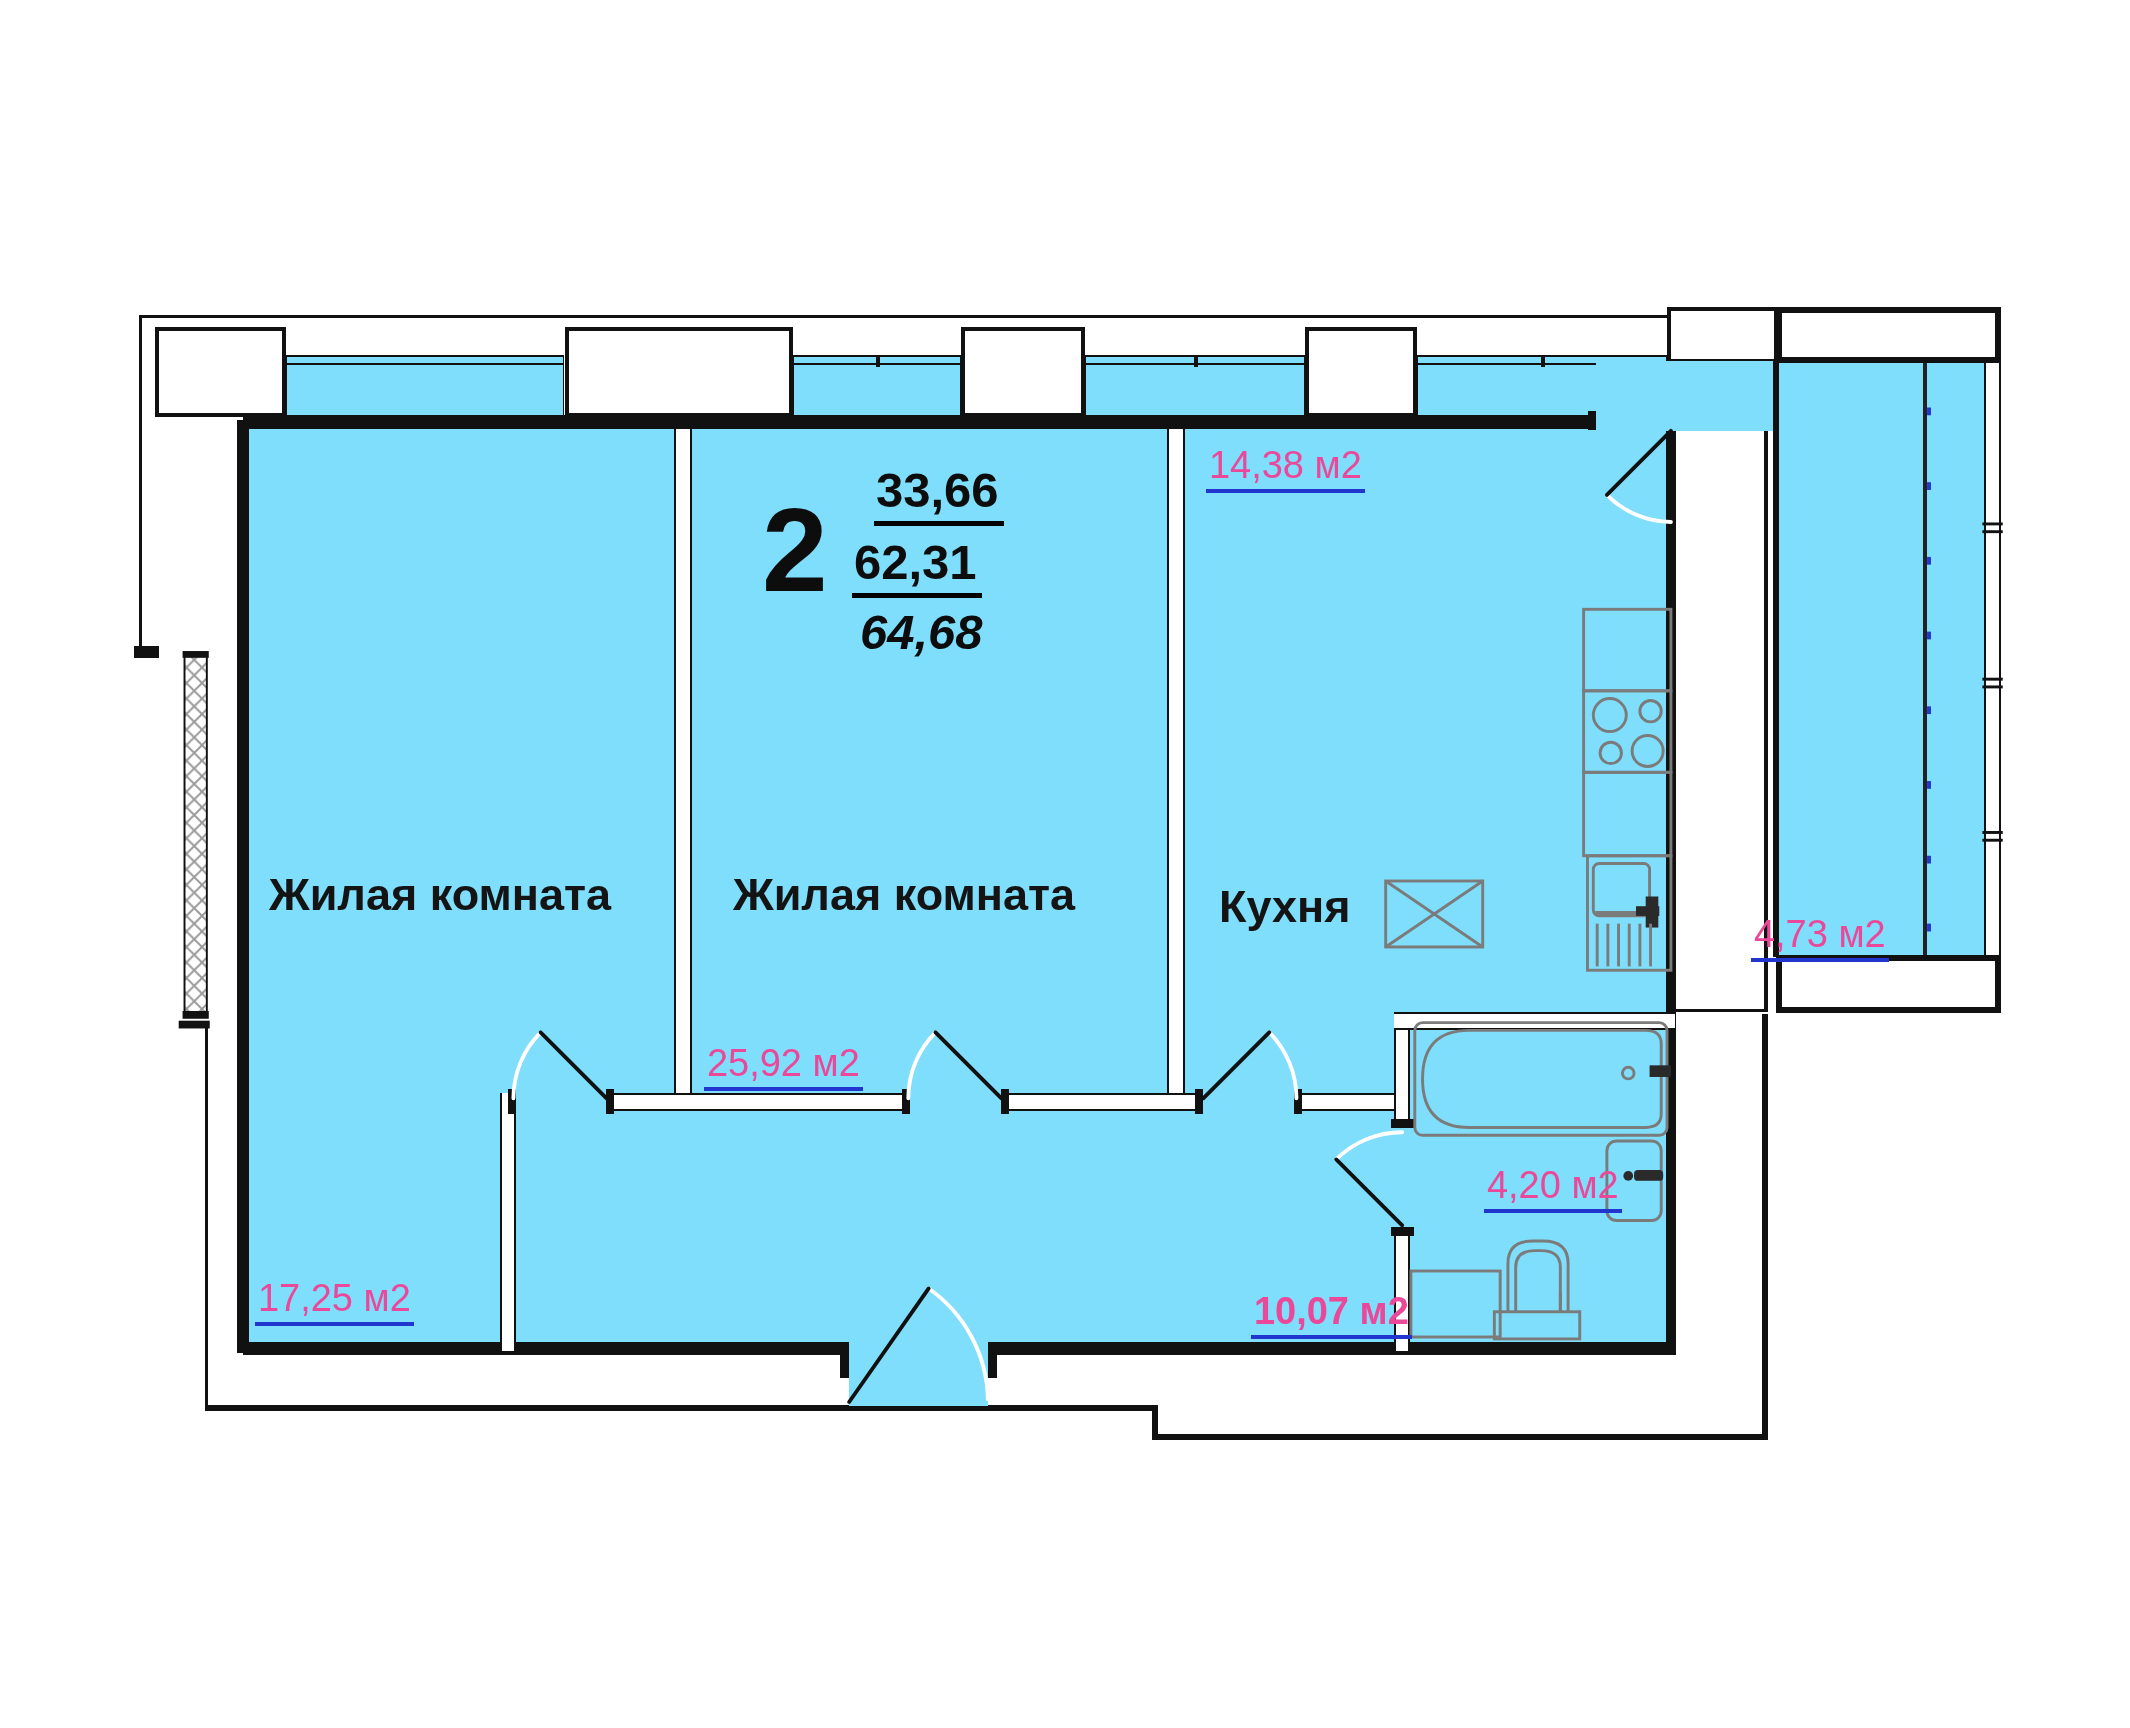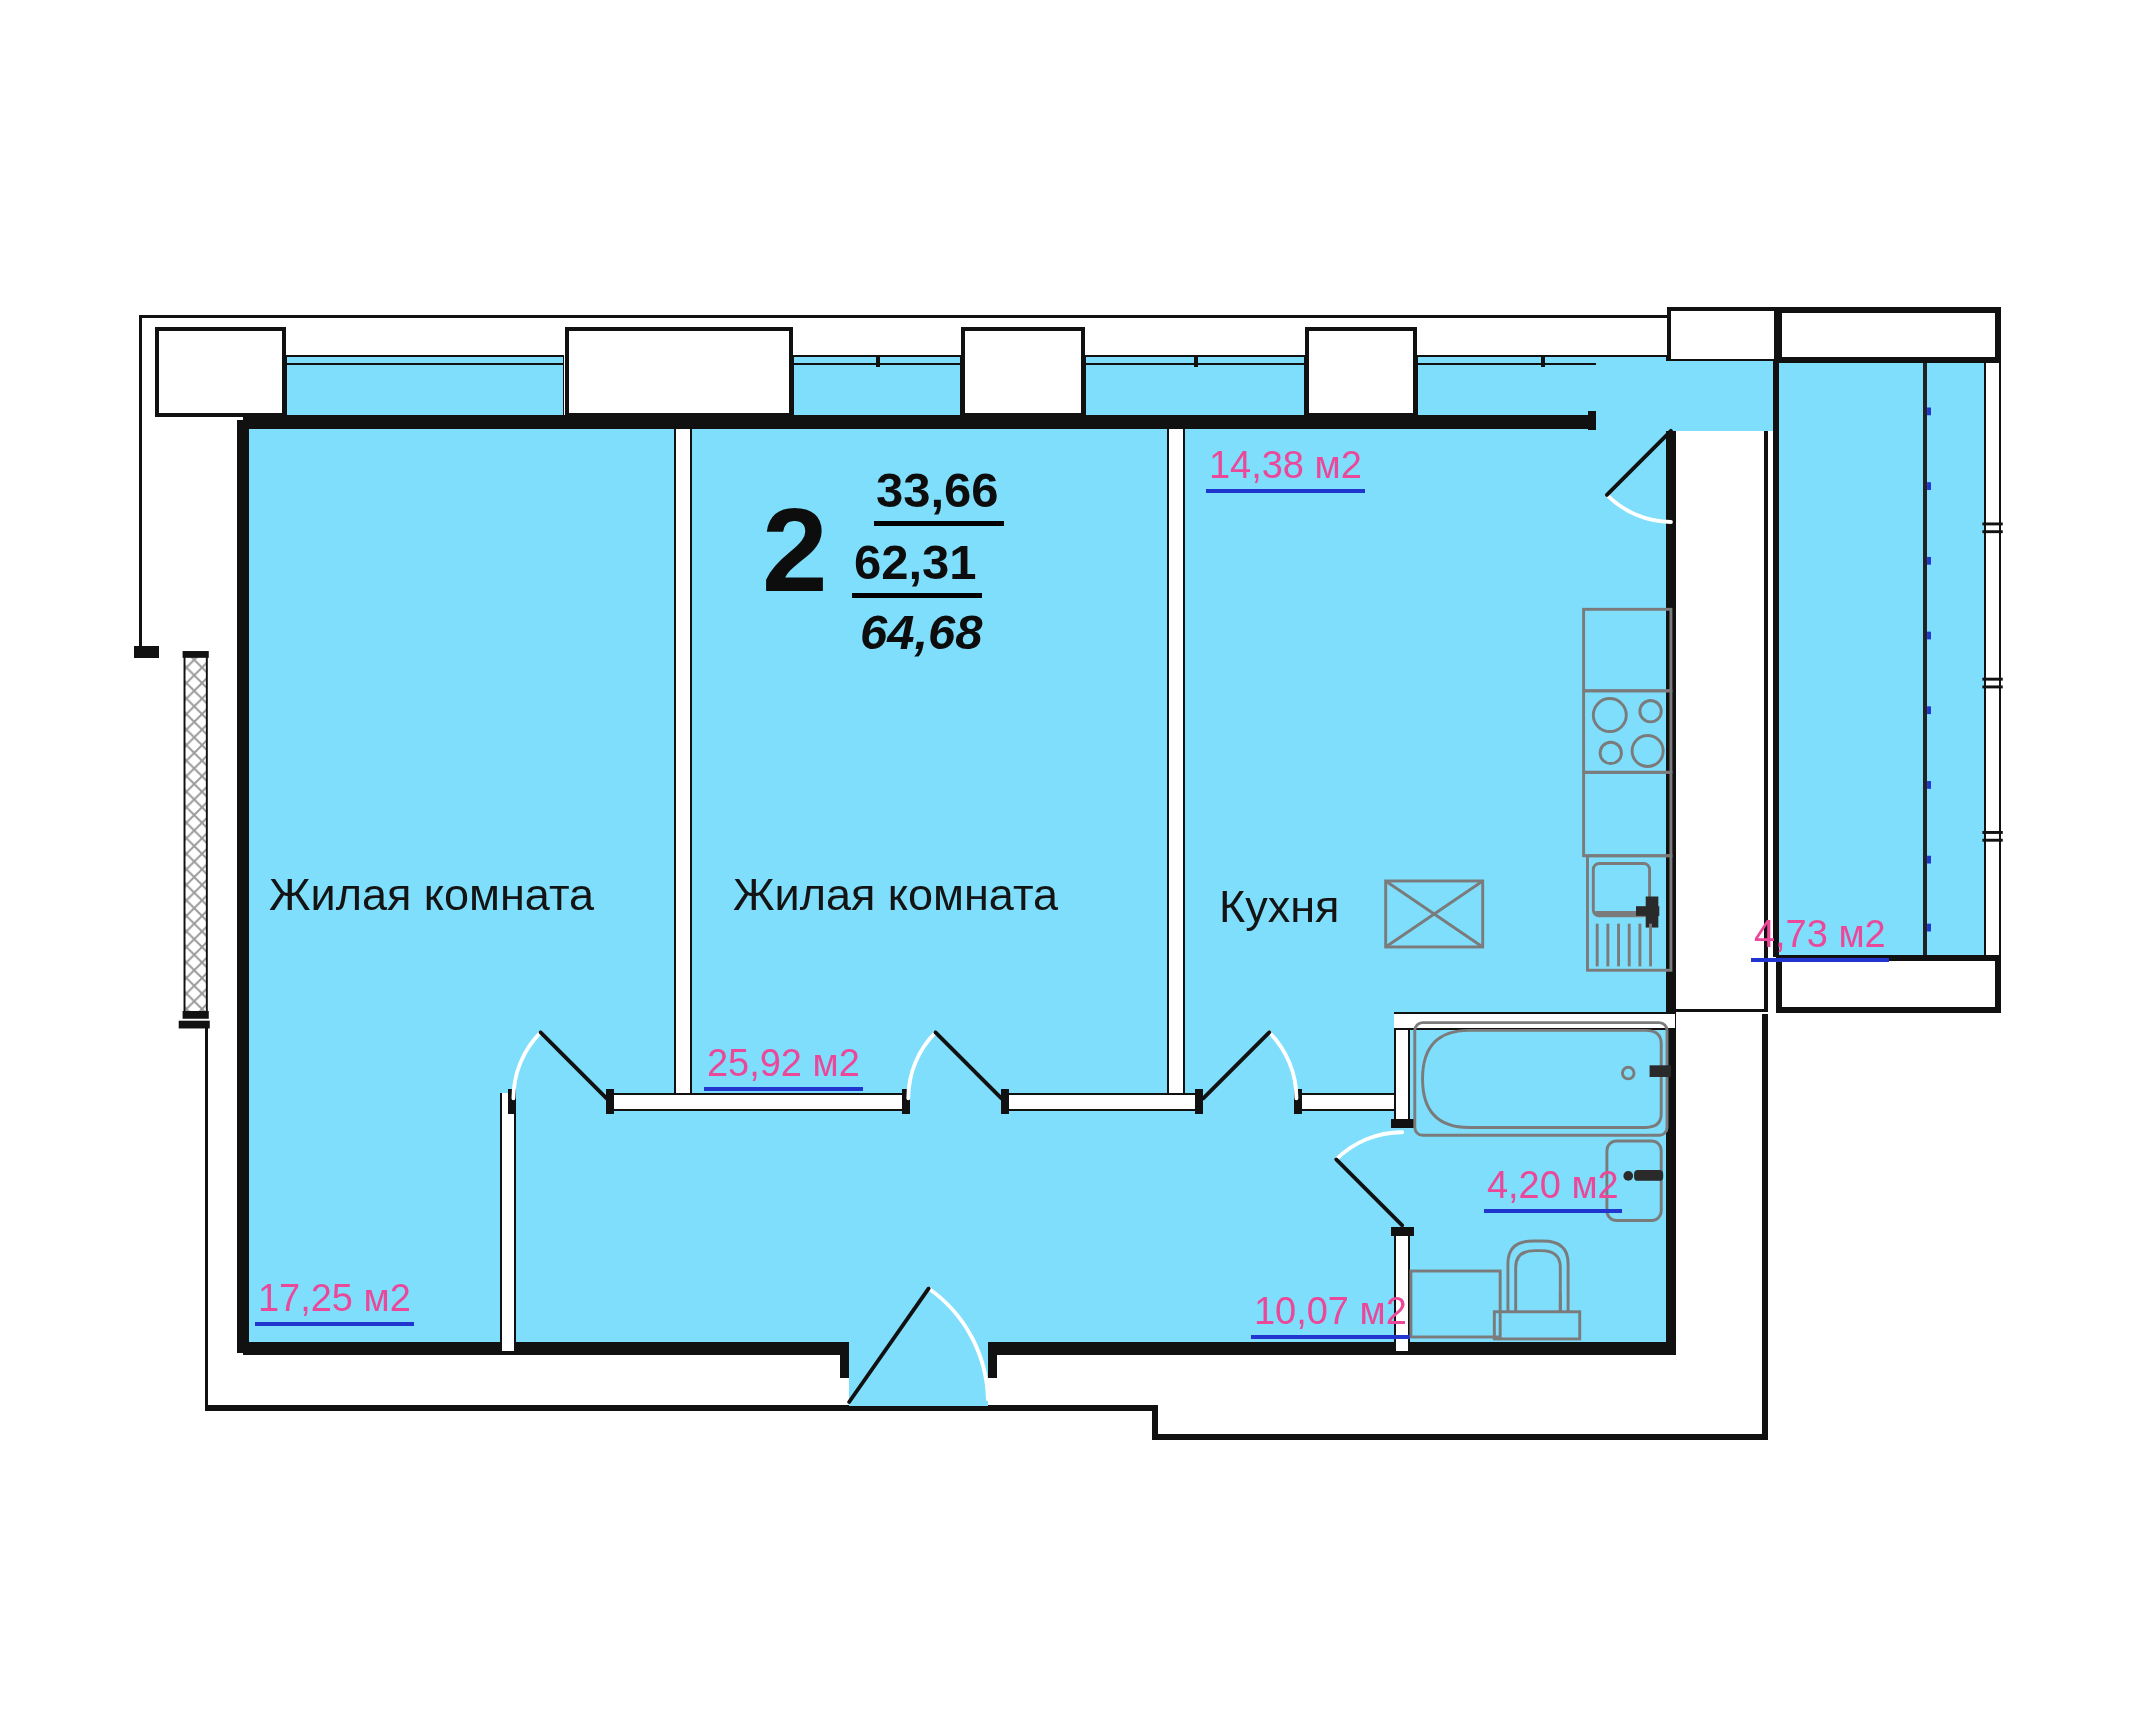--- a/index.html
+++ b/index.html
@@ -7,21 +7,21 @@
         font-family:"Liberation Sans",sans-serif;}
   .abs{position:absolute;box-sizing:border-box;}
   .blk{background:#111;}
   .blue{background:#7EDEFB;}
   .pier{background:#fff;border:4.9px solid #111;}
   .thickbox{background:#fff;border:6.8px solid #111;}
   .niche{background:#7EDEFB;border-left:1.9px solid #111;border-right:1.9px solid #111;}
   .wl{position:absolute;left:0;right:0;height:1.9px;background:#111;}
   .pv{background:#fff;border-left:2.9px solid #111;border-right:2.9px solid #111;}
   .ph{background:#fff;border-top:2.9px solid #111;border-bottom:2.9px solid #111;}
-  .room-label{position:absolute;font-size:45px;color:#141414;white-space:nowrap;}
+  .room-label{position:absolute;font-size:45px;color:#141414;white-space:nowrap;font-weight:bold;}
   .area{position:absolute;font-size:38px;color:#ec4899;white-space:nowrap;
         border-bottom:4.9px solid #2135CF;padding:0 2.9px 1.9px 2.9px;}
   .sum-big{position:absolute;font-size:118px;line-height:1;font-weight:700;color:#0d0d0d;}
   .sum-num{position:absolute;font-size:49px;line-height:1.1;font-weight:700;color:#0d0d0d;
            padding:0 5.8px 2.9px 1.9px;white-space:nowrap;}
   .sum-ul{border-bottom:5.8px solid #000;}
   svg.overlay{position:absolute;left:0;top:0;pointer-events:none;}
 </style>
 </head>
 <body>
@@ -218,17 +218,17 @@
   <div class="sum-num" style="left:858px;top:606px;font-style:italic;">64,68</div>
 
   <div class="room-label" style="left:269px;top:869px;">Жилая комната</div>
   <div class="room-label" style="left:733px;top:869px;">Жилая комната</div>
   <div class="room-label" style="left:1219px;top:881px;">Кухня</div>
 
   <div class="area" style="left:255px;top:1277px;">17,25 м2</div>
   <div class="area" style="left:704px;top:1042px;">25,92 м2</div>
   <div class="area" style="left:1206px;top:444px;">14,38 м2</div>
   <div class="area" style="left:1484px;top:1164px;">4,20 м2</div>
-  <div class="area" style="left:1251px;top:1290px;">10,07 м2</div>
+  <div class="area" style="left:1251px;top:1290px;font-weight:bold;">10,07 м2</div>
   <div class="area" style="left:1751px;top:913px;">4,73 м2</div>
 
 </div>
 
 
 </body></html>

